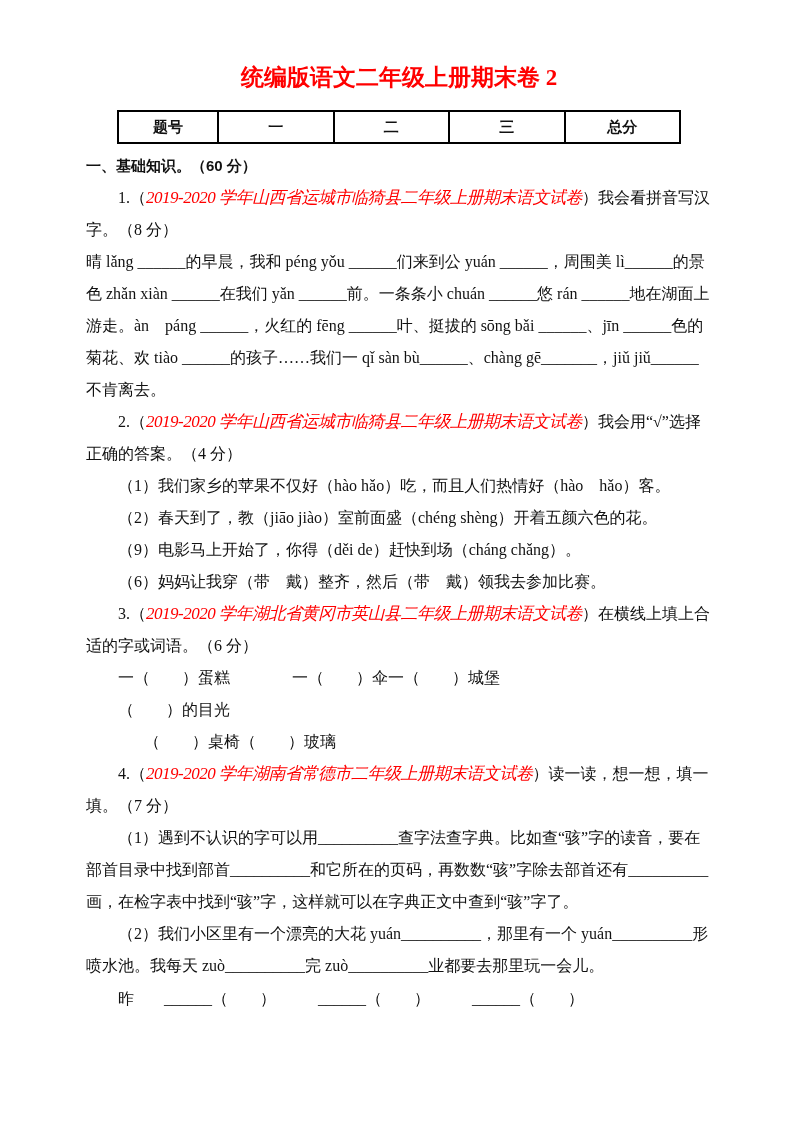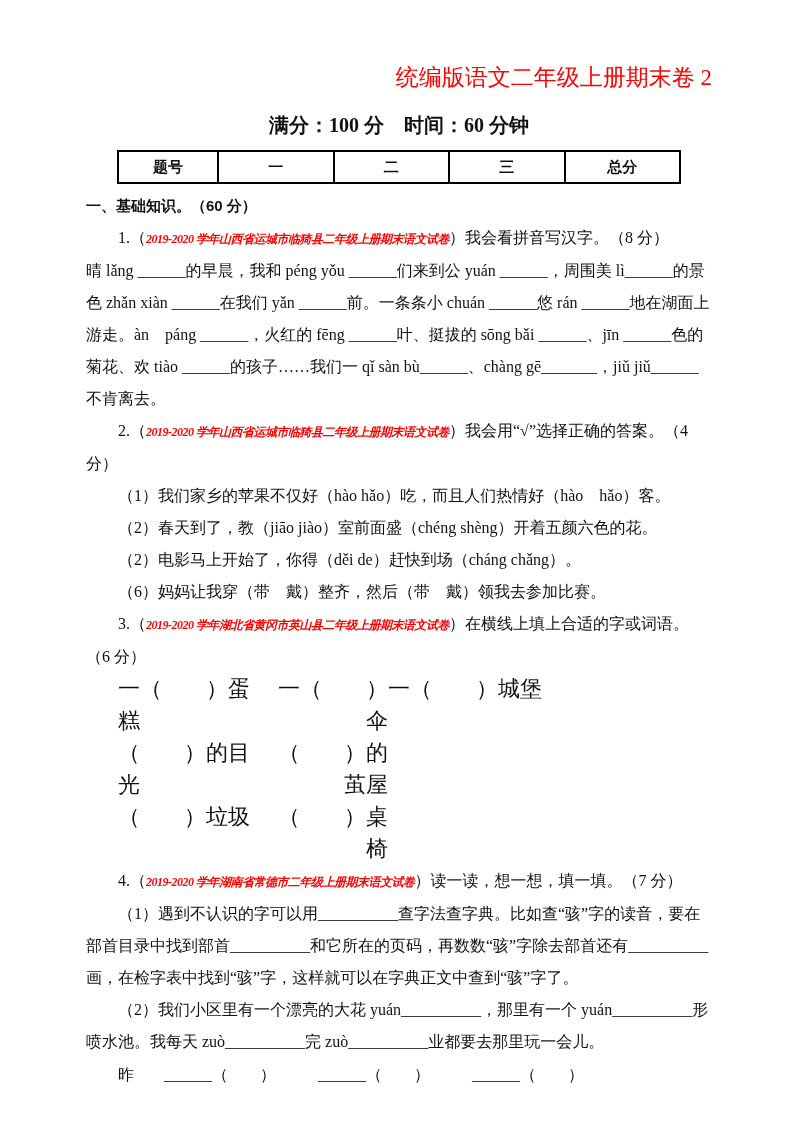--- a/index.html
+++ b/index.html
@@ -17,24 +17,24 @@
     color: #111111;
   }
   .content {
     position: absolute;
     left: 86px;
     top: 62px;
     width: 626px;
   }
   .title {
     margin: 0 0 16px 0;
-    text-align: right;
+    text-align: center;
     font-size: 23px;
     line-height: 32px;
-    font-weight: normal;
+    font-weight: bold;
     color: #ff0000;
   }
   .subtitle {
     margin: 0 0 10px 0;
     text-align: center;
     font-size: 20px;
     line-height: 30px;
     font-weight: bold;
     color: #111111;
   }
@@ -64,29 +64,29 @@
     line-height: 32px;
   }
   p.line {
     margin: 0;
     font-size: 16px;
     line-height: 32px;
   }
   p.indent { text-indent: 2em; }
   .source {
     color: #ff0000;
-    font-weight: bold;
+    font-weight: normal;
     font-style: italic;
-    font-size: 12px;
+    font-size: 17px;
     letter-spacing: -0.5px;
   }
   .fill-row {
     display: flex;
     padding-left: 32px;
-    font-size: 22px;
+    font-size: 16px;
     line-height: 32px;
   }
   .fill-row .c1 { width: 148px; flex: none; }
   .fill-row .c2 { width: 122px; flex: none; text-align: right; }
   .fill-row .c3 { flex: auto; }
   .q5-row {
     display: flex;
     padding-left: 32px;
     font-size: 16px;
     line-height: 33px;
@@ -95,21 +95,20 @@
   .q5-group { margin-right: 42px; flex: none; }
 </style>
 </head>
 <body>
 
 <div class="page">
   <div class="content">
 
     <h1 class="title">统编版语文二年级上册期末卷 2</h1>
 
-    <div class="subtitle">满分：100 分　时间：60 分钟</div>
 
     <table class="score-table">
       <tbody>
         <tr>
           <td class="c0">题号</td>
           <td>一</td>
           <td>二</td>
           <td>三</td>
           <td>总分</td>
         </tr>
@@ -117,36 +116,35 @@
     </table>
 
     <p class="heading">一、基础知识。（60 分）</p>
 
     <p class="line indent"><span>1.（</span><span class="source">2019-2020 学年山西省运城市临猗县二年级上册期末语文试卷</span><span>）我会看拼音写汉字。（8 分）</span></p>
     <p class="line">晴 lǎng ______的早晨，我和 péng yǒu ______们来到公 yuán ______，周围美 lì______的景色 zhǎn xiàn ______在我们 yǎn ______前。一条条小 chuán ______悠 rán ______地在湖面上游走。àn　páng ______，火红的 fēng ______叶、挺拔的 sōng bǎi ______、jīn ______色的菊花、欢 tiào ______的孩子……我们一 qǐ sàn bù______、chàng gē_______，jiǔ jiǔ______不肯离去。</p>
 
     <p class="line indent"><span>2.（</span><span class="source">2019-2020 学年山西省运城市临猗县二年级上册期末语文试卷</span><span>）我会用“√”选择正确的答案。（4 分）</span></p>
     <p class="line indent">（1）我们家乡的苹果不仅好（hào hǎo）吃，而且人们热情好（hào　hǎo）客。</p>
     <p class="line indent">（2）春天到了，教（jiāo jiào）室前面盛（chéng shèng）开着五颜六色的花。</p>
-    <p class="line indent">（2）电影马上开始了，你得（děi de）赶快到场（cháng chǎng）。</p>
+    <p class="line indent">（9）电影马上开始了，你得（děi de）赶快到场（cháng chǎng）。</p>
     <p class="line indent">（6）妈妈让我穿（带　戴）整齐，然后（带　戴）领我去参加比赛。</p>
 
     <p class="line indent"><span>3.（</span><span class="source">2019-2020 学年湖北省黄冈市英山县二年级上册期末语文试卷</span><span>）在横线上填上合适的字或词语。（6 分）</span></p>
     <div class="fill-row">
       <span class="c1">一（　　）蛋糕</span>
       <span class="c2">一（　　）伞</span>
       <span class="c3">一（　　）城堡</span>
     </div>
     <div class="fill-row">
       <span class="c1">（　　）的目光</span>
-      <span class="c2">（　　）的茧屋</span>
     </div>
     <div class="fill-row">
-      <span class="c1">（　　）垃圾</span>
       <span class="c2">（　　）桌椅</span>
+      <span class="c3">（　　）玻璃</span>
     </div>
 
     <p class="line indent"><span>4.（</span><span class="source">2019-2020 学年湖南省常德市二年级上册期末语文试卷</span><span>）读一读，想一想，填一填。（7 分）</span></p>
     <p class="line indent">（1）遇到不认识的字可以用__________查字法查字典。比如查“骇”字的读音，要在部首目录中找到部首__________和它所在的页码，再数数“骇”字除去部首还有__________画，在检字表中找到“骇”字，这样就可以在字典正文中查到“骇”字了。</p>
     <p class="line indent">（2）我们小区里有一个漂亮的大花 yuán__________，那里有一个 yuán__________形喷水池。我每天 zuò__________完 zuò__________业都要去那里玩一会儿。</p>
 
     <div class="q5-row">
       <span class="q5-char">昨</span>
       <span class="q5-group">______（　　）</span>
       <span class="q5-group">______（　　）</span>

